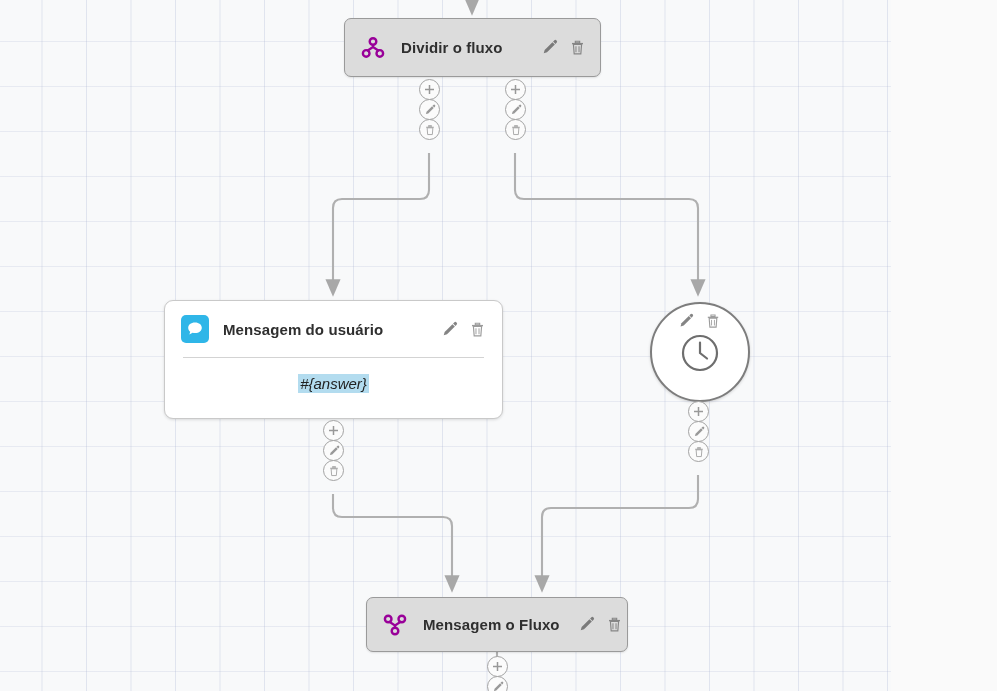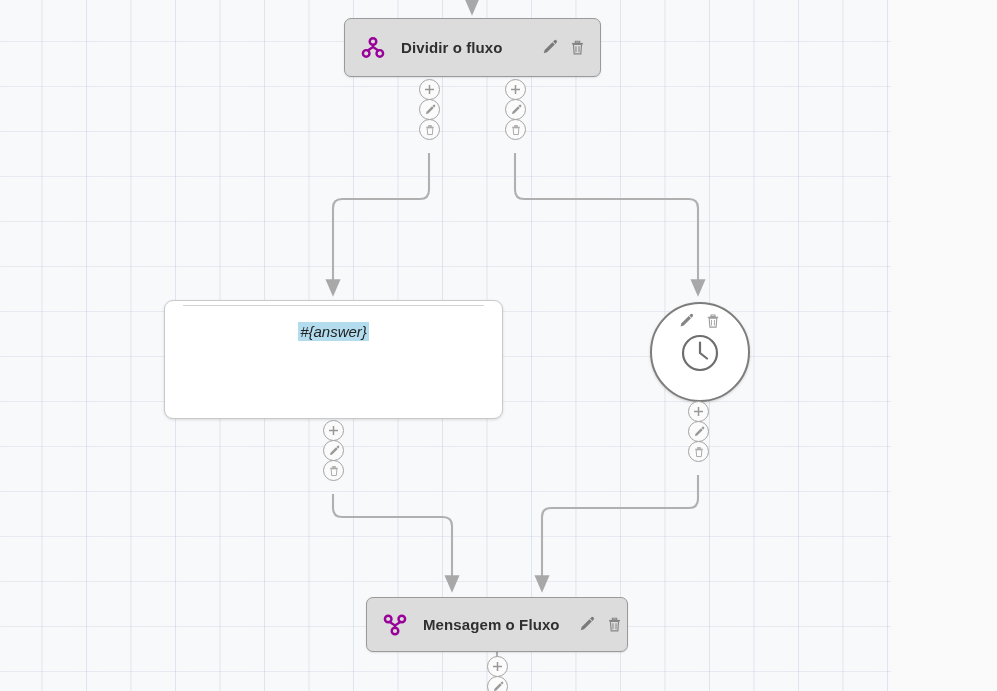--- a/index.html
+++ b/index.html
@@ -251,20 +251,44 @@
       <svg width="12" height="12" viewBox="0 0 20 20">
           <path d="M3.5,4.6 h13 v1.6 h-13 z" fill="#8a8a8a"></path>
           <path d="M7.4,2.6 h5.2 v1.8 h-5.2 z" fill="none" stroke="#8a8a8a" stroke-width="1.4"></path>
           <path d="M5.2,6.4 h9.6 l-0.9,11.2 h-7.8 z" fill="none" stroke="#8a8a8a" stroke-width="1.5"></path>
         </svg>
     </span>
   </div>
 
   <div class="node" style="left:164px; top:300px; width:339px; height:117px;">
     <div class="node-box white">
+      <div class="node-head">
+        <span class="node-icon blue">
+          <svg width="18" height="18" viewBox="0 0 18 18">
+            <path d="M9,2.4 C13.2,2.4 15.8,4.7 15.8,7.7 C15.8,10.7 13.2,13 9,13 C8.1,13 7.3,12.9 6.6,12.7 L3.4,14.4 L4.2,11.7 C2.9,10.7 2.2,9.3 2.2,7.7 C2.2,4.7 4.8,2.4 9,2.4 z" fill="#ffffff"></path>
+          </svg>
+        </span>
+        <span class="node-title">Mensagem do usuário</span>
+        <span class="node-actions">
+          <span class="act">
+            <svg viewBox="0 0 20 20" width="17" height="17">
+              <path d="M3.2,16.8 L4.3,12.9 L13.5,3.7 L16.3,6.5 L7.1,15.7 z" fill="#555"></path>
+              <path d="M14.2,3 L15.5,1.7 A1.7,1.7 0 0 1 18.3,4.5 L17,5.8 z" fill="#555"></path>
+            </svg>
+          </span>
+          <span class="act">
+            <svg viewBox="0 0 20 20" width="17" height="17">
+              <path d="M3.5,4.6 h13 v1.6 h-13 z" fill="#777"></path>
+              <path d="M7.4,2.6 h5.2 v1.8 h-5.2 z" fill="none" stroke="#777" stroke-width="1.3"></path>
+              <path d="M5.2,6.4 h9.6 l-0.9,11.2 h-7.8 z" fill="none" stroke="#777" stroke-width="1.4"></path>
+              <path d="M8.2,8.6 v7 M11.8,8.6 v7" stroke="#777" stroke-width="1.1"></path>
+            </svg>
+          </span>
+        </span>
+      </div>
       <div class="node-divider"></div>
       <div class="node-body">
         <span class="token">#{answer}</span>
       </div>
     </div>
   </div>
 
   <div class="port-stack" style="left:323px; top:421px;">
     <span class="port-btn">
       <svg width="11" height="11" viewBox="0 0 11 11">

